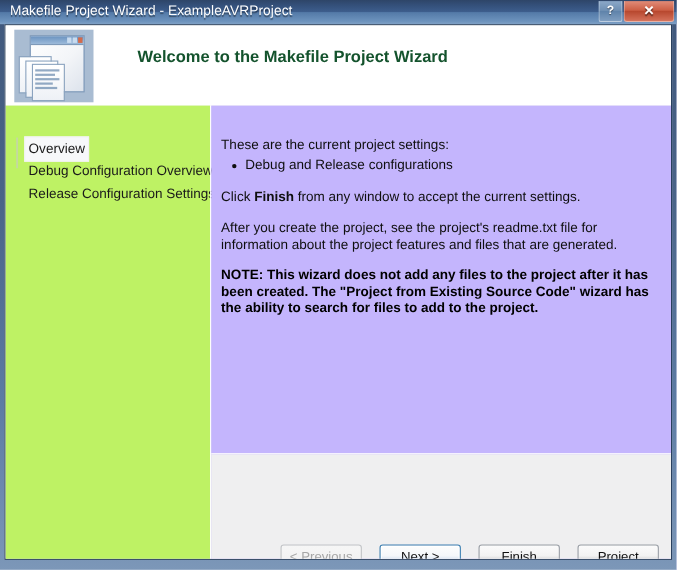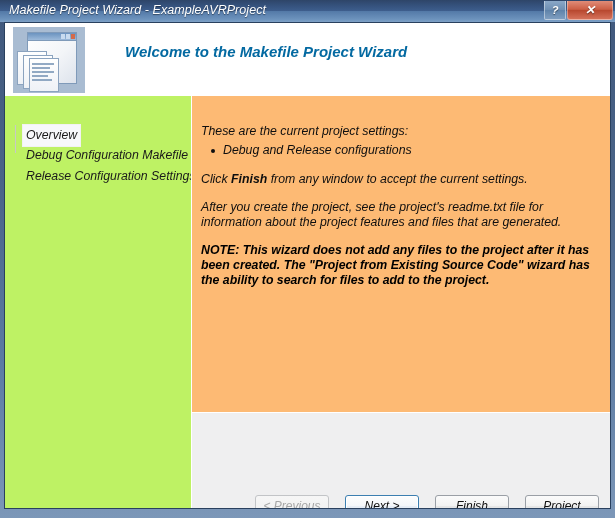--- a/index.html
+++ b/index.html
@@ -16,21 +16,20 @@
 
   
   .window {
     position: absolute;
     left: 0; top: 0;
     width: 615px;
     height: 518px;
     box-sizing: border-box;
     background: linear-gradient(180deg, #40587c 0%, #4a6488 35%, #5c7ba3 70%, #7c97b8 100%);
     padding: 0;
-    font-style: italic;
   }
 
   
   .titlebar {
     position: absolute;
     left: 0; top: 0;
     width: 615px;
     height: 22px;
     background: linear-gradient(180deg,
         #2e4568 0%,
@@ -163,21 +162,21 @@
     margin-bottom: 2px;
     background: #6f8db0;
     opacity: 0.75;
   }
   .header-title {
     position: absolute;
     left: 120px;
     top: 20px;
     font-size: 15px;
     font-weight: bold;
-    color: #0369a1;
+    color: #14532d;
     white-space: nowrap;
   }
 
   
   .panels {
     position: absolute;
     left: 0;
     top: 73px;
     width: 605px;
     height: 413px;
@@ -229,21 +228,21 @@
     height: 413px;
     background: #ffffff;
   }
 
   .content {
     position: absolute;
     left: 187px;
     top: 0;
     width: 418px;
     height: 413px;
-    background: #fdba74;
+    background: #c4b5fd;
     box-sizing: border-box;
   }
   .content-inner {
     position: absolute;
     left: 9px;
     top: 28px;
     width: 396px;
   }
   .body-text {
     font-size: 12.3px;
@@ -374,21 +373,21 @@
 
     <div class="panels">
 
       <div class="sidebar">
         <div class="side-rail"></div>
         <div class="sidebar-inner">
           <div class="side-row">
             <span class="side-item selected">Overview</span>
           </div>
           <div class="side-row">
-            <span class="side-item">Debug Configuration Makefile</span>
+            <span class="side-item">Debug Configuration Overview</span>
           </div>
           <div class="side-row">
             <span class="side-item">Release Configuration Settings</span>
           </div>
         </div>
       </div>
 
       <div class="vdivider"></div>
 
       <div class="content">

